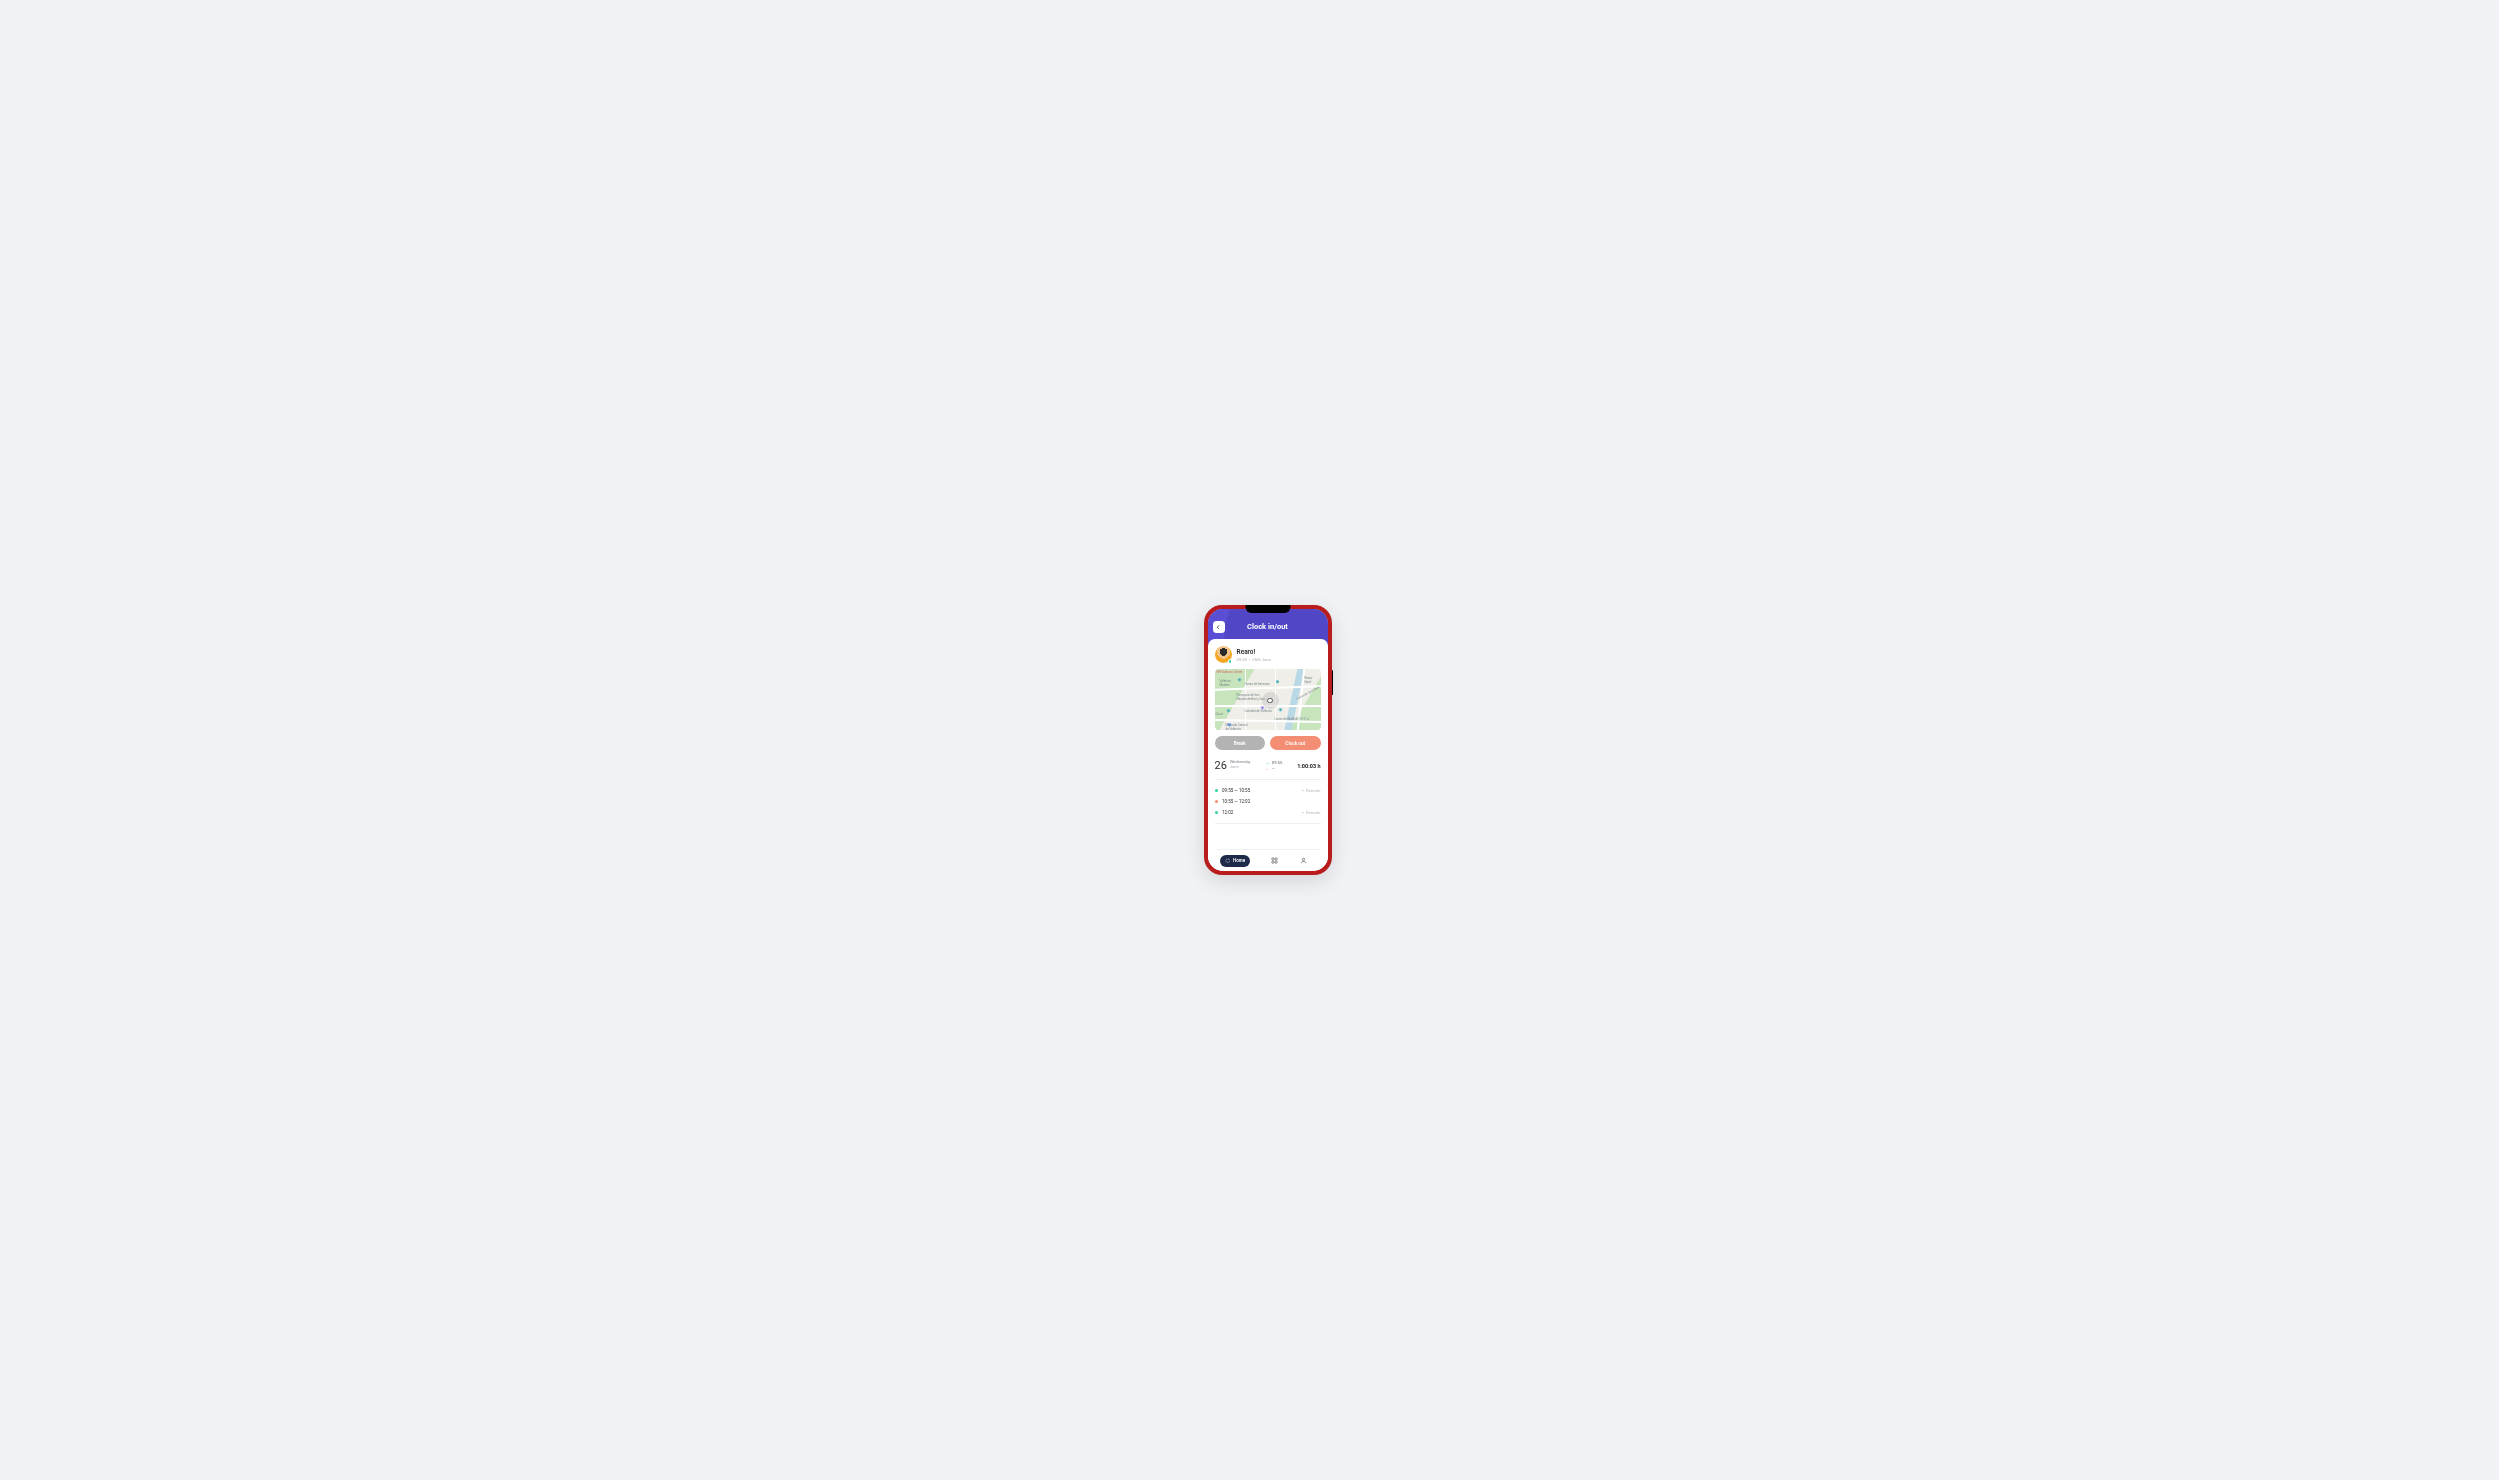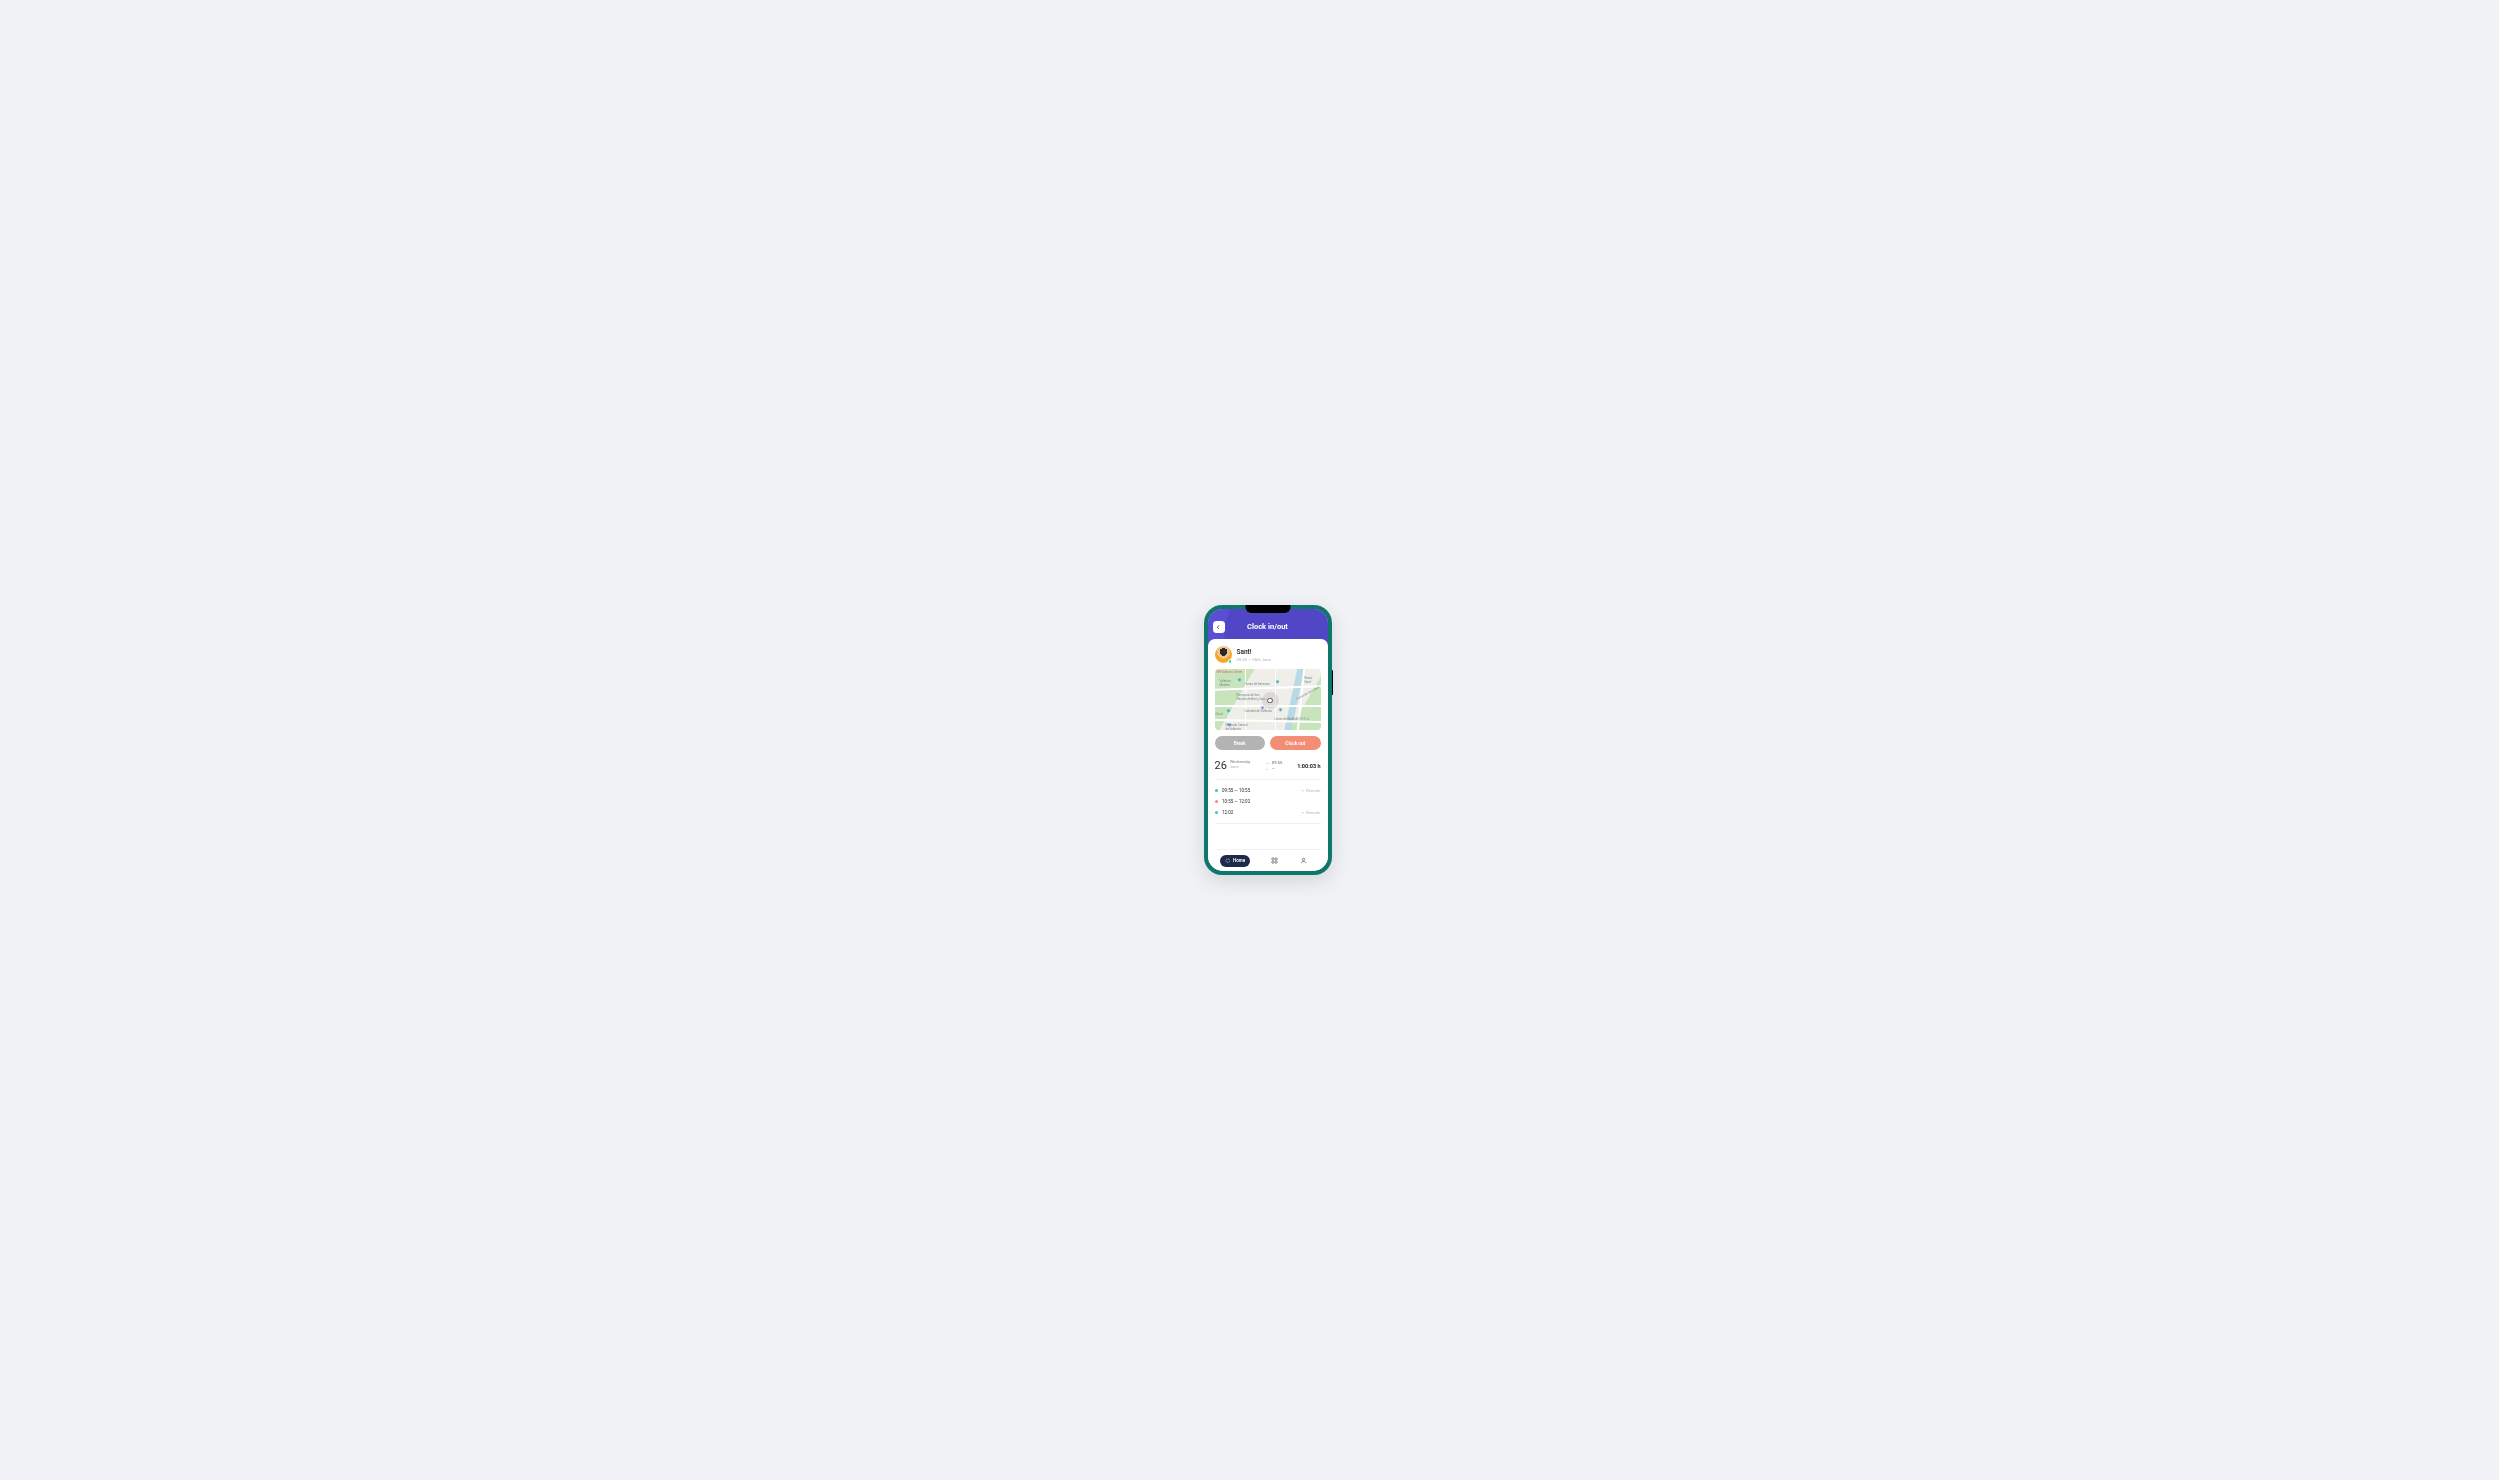--- a/index.html
+++ b/index.html
@@ -8,21 +8,21 @@
     background: #f0f2f5;
     font-family: -apple-system, BlinkMacSystemFont, "Segoe UI", Roboto, Arial, sans-serif;
     display: flex;
     align-items: center;
     justify-content: center;
     min-height: 100vh;
   }
   .phone {
     width: 128px;
     height: 270px;
-    background: #0f766e;
+    background: #b91c1c;
     border-radius: 18px;
     padding: 4px;
     position: relative;
     box-shadow: 0 6px 20px rgba(0,0,0,0.12);
     margin-left: 36px;
   }
   .phone::after {
     content: "";
     position: absolute;
     right: -1px;
@@ -247,21 +247,21 @@
     </div>
 
     <div class="content">
 
       <div class="greeting-row">
         <div class="avatar-wrap">
           <div class="avatar"></div>
           <div class="status-dot"></div>
         </div>
         <div>
-          <div class="greet-text">Sant!</div>
+          <div class="greet-text">Rearo!</div>
           <div class="greet-sub">
             <span>09:55</span>
             <span>—</span>
             <span>26th June</span>
           </div>
         </div>
       </div>
 
       <div class="map">
         <div class="map-bg"></div>

